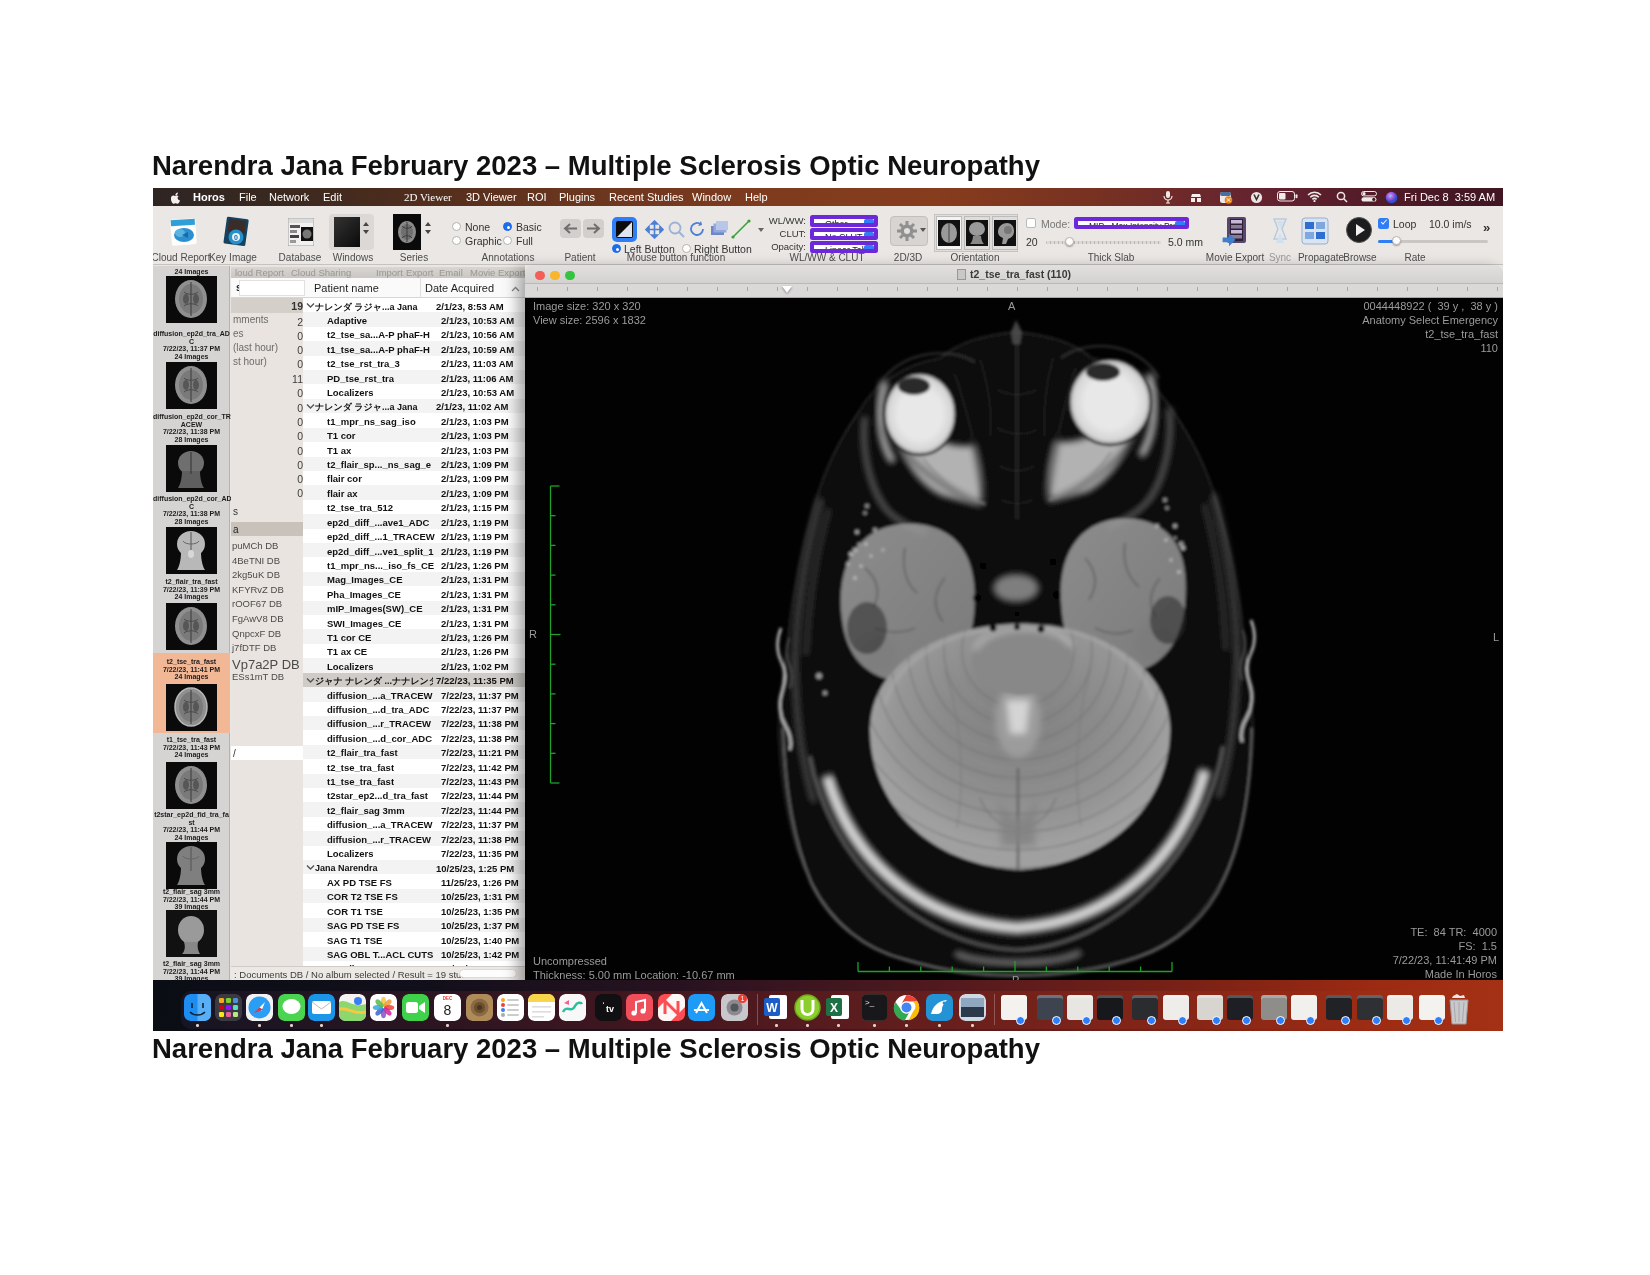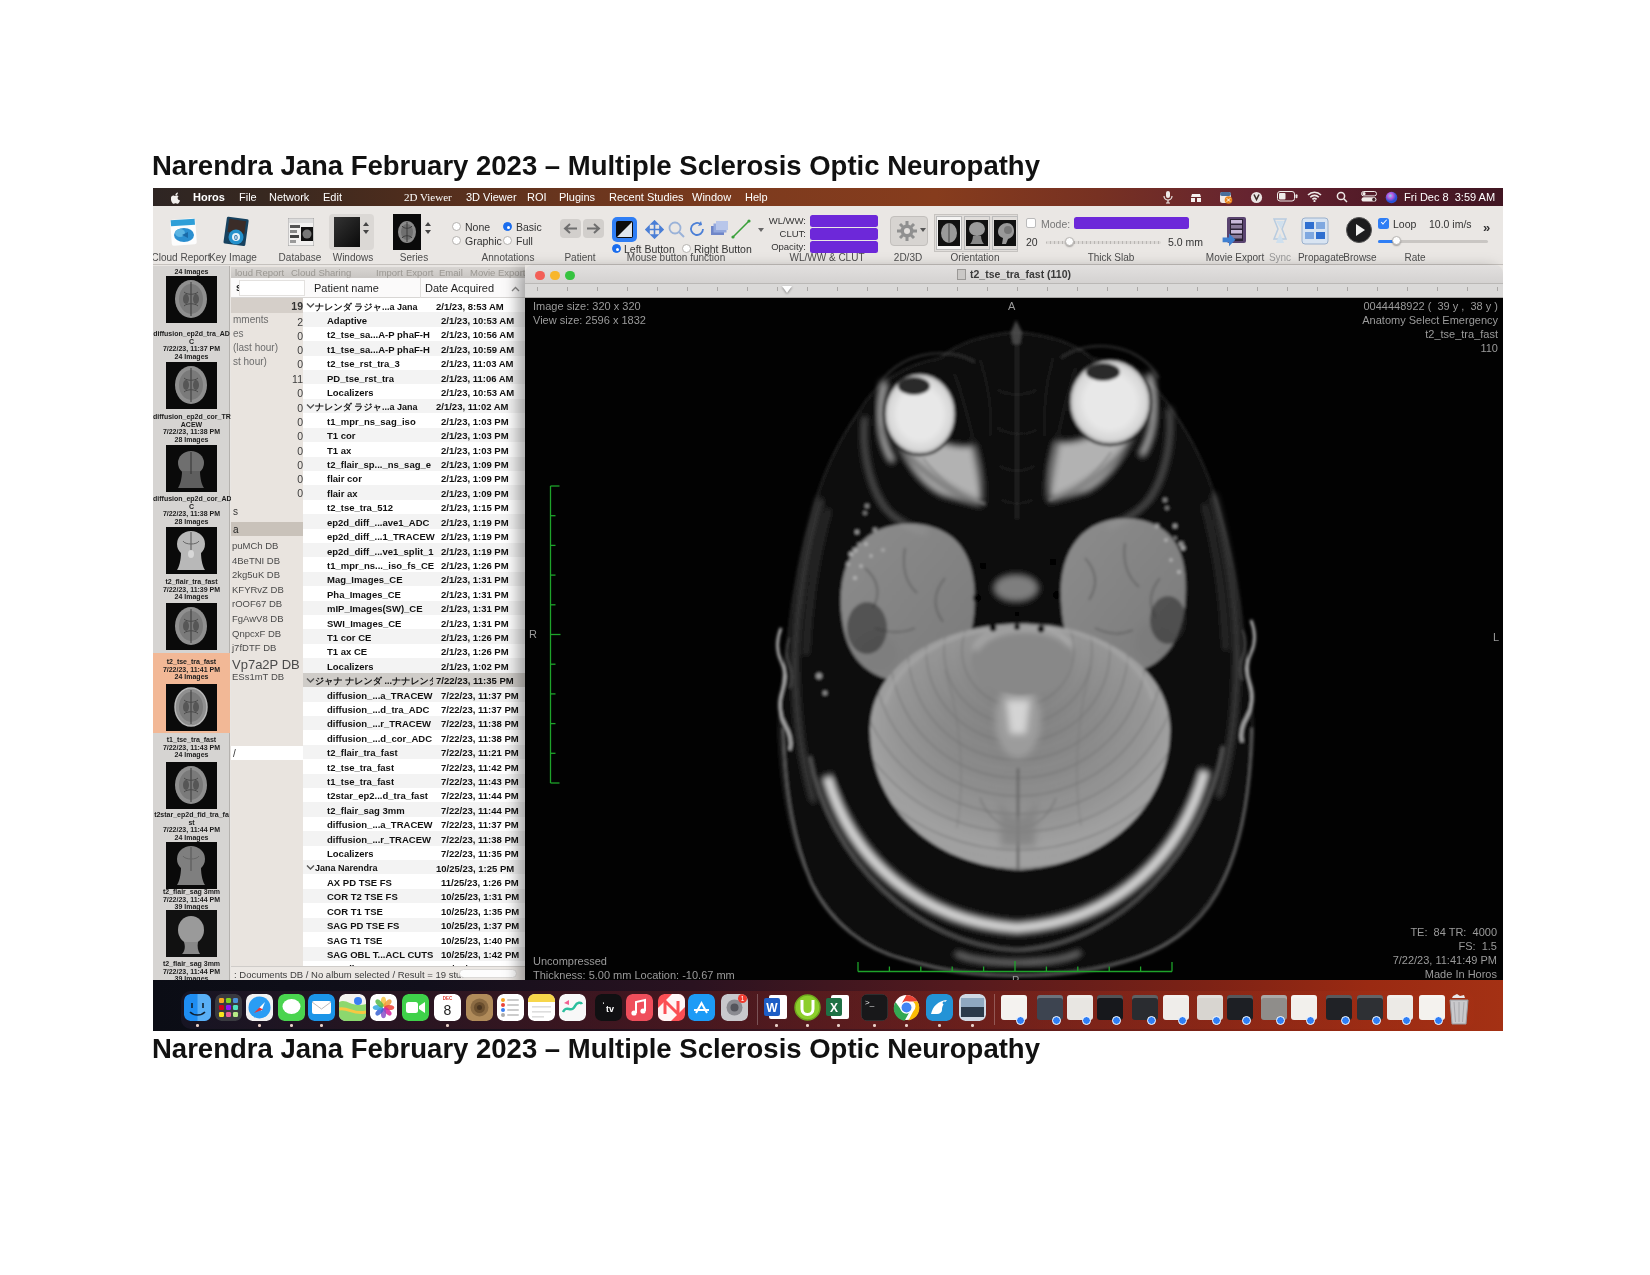--- a/index.html
+++ b/index.html
@@ -10,21 +10,21 @@
  background:linear-gradient(90deg,#2e2523 0%,#372820 8%,#4c2c1d 18%,#68351e 30%,#7e3b1e 45%,#863c1d 58%,#773122 70%,#662430 81%,#531b28 90%,#441724 97%,#411622 100%);
  color:#fff;font-size:11px}
 .mi{position:absolute;top:2.5px;white-space:nowrap}
 #toolbar{position:absolute;left:0;top:18px;width:1350px;height:59px;background:#eae7e4;border-bottom:1px solid #c6c2be}
 .tlabel{position:absolute;top:46px;font-size:10px;color:#4c4c4c;white-space:nowrap;transform:translateX(-50%)}
 .tbtn{position:absolute;background:#d4d1ce;border-radius:4px}
 .radio{position:absolute;width:9px;height:9px;border-radius:50%;background:#fff;border:1px solid #b5b2af}
 .radio.on{background:#1a6dee;border-color:#1a6dee;box-shadow:inset 0 0 0 2.2px #1a6dee}
 .radio.on:after{content:"";position:absolute;left:2.6px;top:2.6px;width:3.8px;height:3.8px;border-radius:50%;background:#fff}
 .rlbl{position:absolute;font-size:10.5px;color:#333;white-space:nowrap}
-.drop{position:absolute;height:12px;background:#ffffff;border:6px solid #6d28d9;border-radius:2.5px;font-size:9px;color:#222;line-height:11px;padding-left:20px;white-space:nowrap;overflow:hidden}
+.drop{position:absolute;height:12px;background:#ffffff;border:4px solid #6d28d9;border-radius:2.5px;font-size:9px;color:#222;line-height:11px;padding-left:11px;white-space:nowrap;overflow:hidden}
 .drop .st{position:absolute;right:0;top:0;width:10px;height:10.5px;background:#2f7ef5;border-radius:2px}.drop .st:after{content:"";position:absolute;left:2.5px;top:3.5px;border-left:2.5px solid transparent;border-right:2.5px solid transparent;border-top:3.5px solid #fff}
 .sld{position:absolute;height:3px;background:#c9c6c3;border-radius:2px}
 .knob{position:absolute;width:9px;height:9px;border-radius:50%;background:#fdfdfd;border:1px solid #b9b6b3;box-shadow:0 1px 1.5px rgba(0,0,0,.3)}
 #thumbcol{position:absolute;left:0;top:78px;width:77px;height:724px;background:#d6d4d2;border-right:1px solid #b5b2af}
 .thlbl{position:absolute;left:0;width:77px;text-align:center;font-size:7px;font-weight:bold;color:#1c1c1c;line-height:7.5px;white-space:pre-line}
 .thimg{position:absolute;left:13px;width:51px;height:47px;background:#060606;overflow:hidden}
 .hl{position:absolute;left:0;width:77px;background:#f2b896}
 #albums{position:absolute;left:78px;top:78px;width:79px;height:724px;background:#e9e4df;overflow:hidden}
 .alb{position:absolute;font-size:10px;color:#555;white-space:nowrap}
 .albn{position:absolute;font-size:10.5px;font-weight:bold;color:#333;text-align:right;width:72px}

